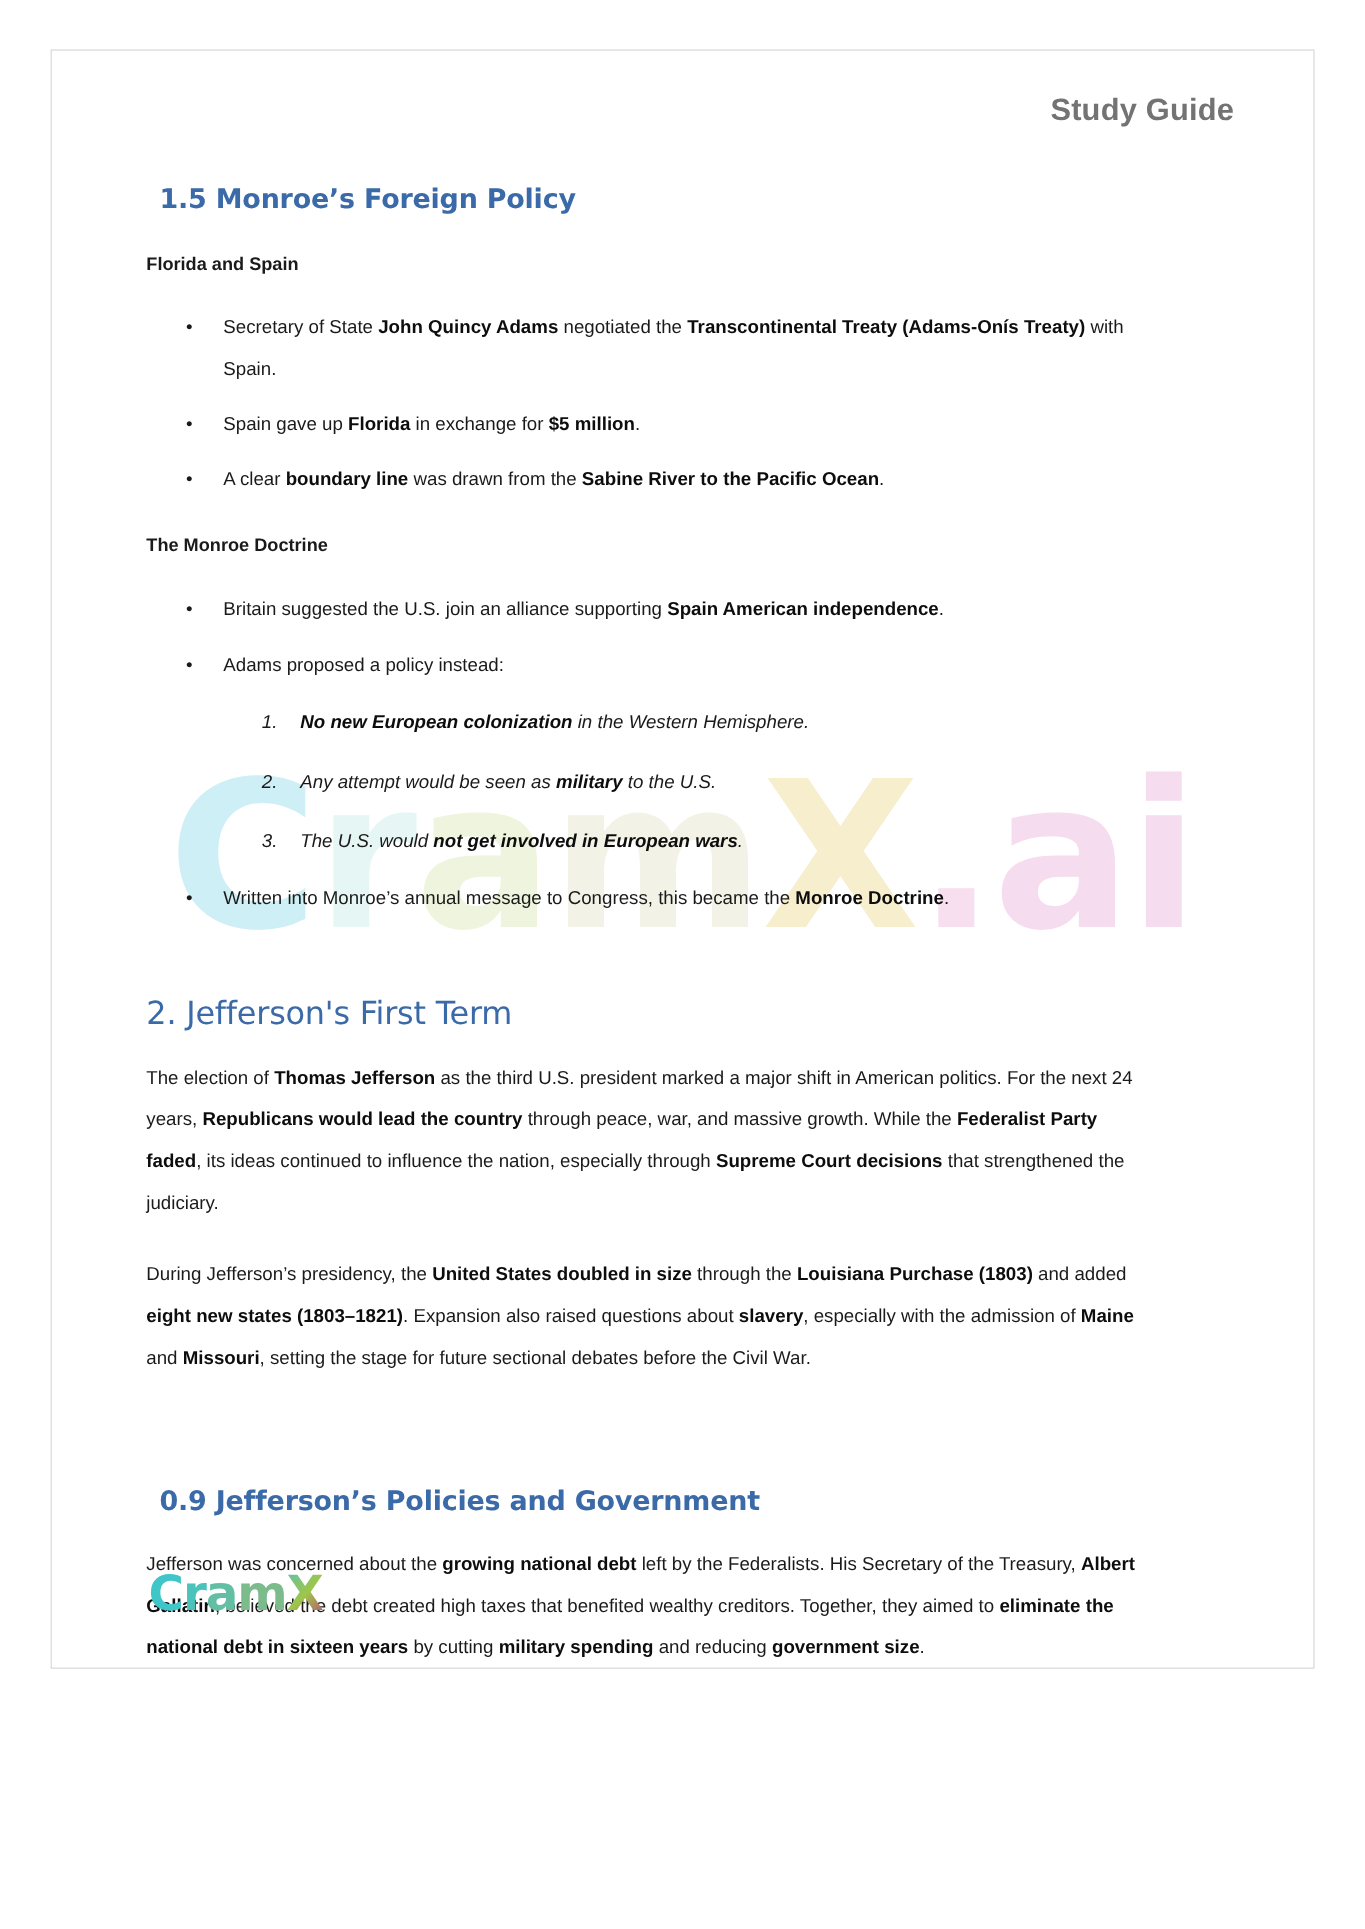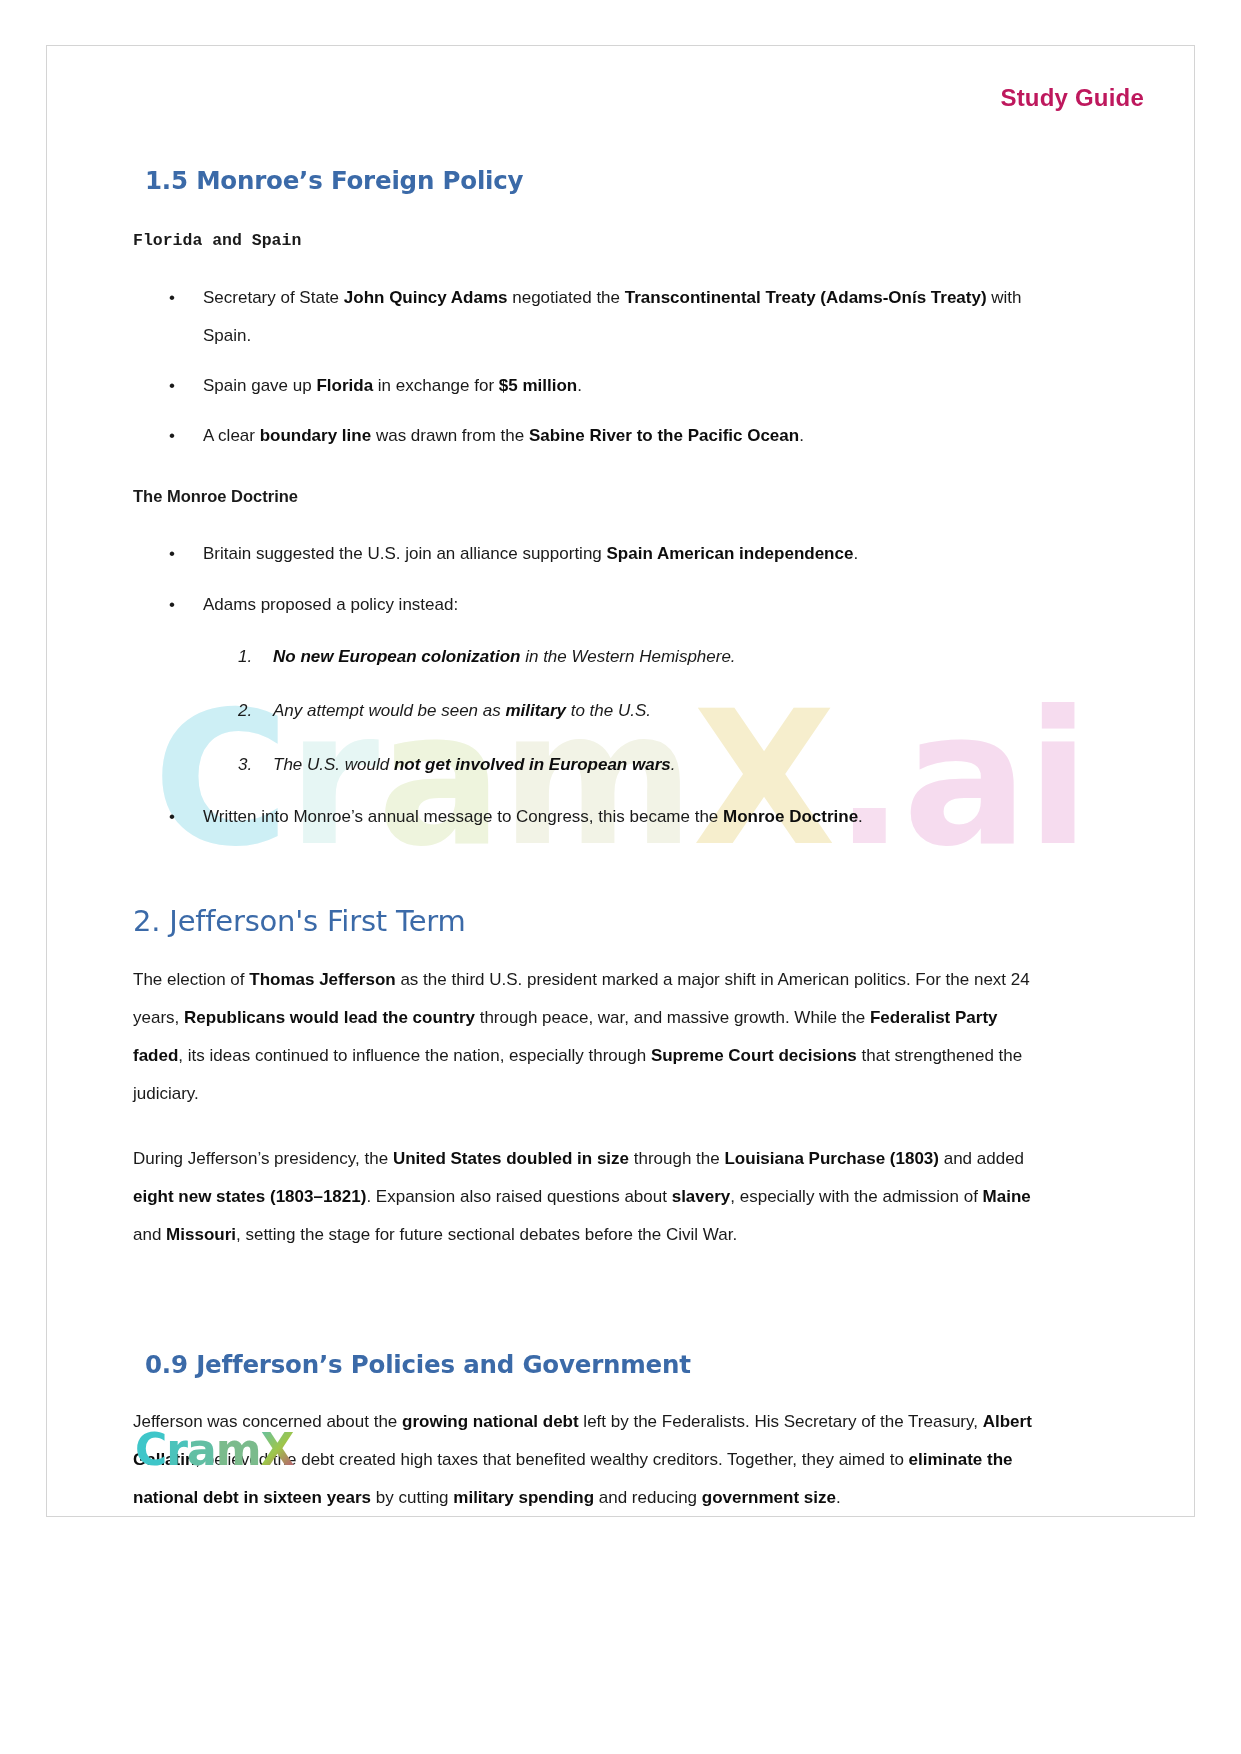--- a/index.html
+++ b/index.html
@@ -44,24 +44,24 @@
   .wm-m  { color: #f2f3e6; }
   .wm-x  { color: #f6eecd; }
   .wm-dot{ color: #f7dff0; }
   .wm-ai { color: #f6dcef; }
 
   .content { position: relative; z-index: 2; }
 
   
   .doc-title {
     position: absolute;
-    right: 50px; top: 38px;
-    font-size: 24px;
-    font-weight: 700;
-    color: #be185d;
+    right: 72px; top: 38px;
+    font-size: 28px;
+    font-weight: 700;
+    color: #737373;
     letter-spacing: 0.2px;
   }
 
   
   h2.sec {
     margin: 12px;
     font-family: "DejaVu Sans", sans-serif;
     font-size: 24.5px;
     font-weight: 700;
     color: #3b6aa8;
@@ -158,21 +158,21 @@
   </div>
 
   <div class="content">
 
     <div class="doc-title">Study Guide</div>
 
     <div style="position:absolute; left:86px; top:108px; width:900px;">
 
       <h2 class="sec">1.5 Monroe’s Foreign Policy</h2>
 
-      <h3 class="sub" style="margin-top:36px;font-family:Liberation Mono, monospace;">Florida and Spain</h3>
+      <h3 class="sub" style="margin-top:36px;">Florida and Spain</h3>
 
       <ul class="bullets" style="margin-top:29px;">
         <li style="margin-bottom:12px;">
           <span>Secretary of State </span><b>John Quincy Adams</b><span> negotiated the </span><b>Transcontinental Treaty (Adams-Onís Treaty)</b><span> with Spain.</span>
         </li>
         <li style="margin-bottom:12px;">
           <span>Spain gave up </span><b>Florida</b><span> in exchange for </span><b>$5 million</b><span>.</span>
         </li>
         <li style="margin-bottom:0;">
           <span>A clear </span><b>boundary line</b><span> was drawn from the </span><b>Sabine River to the Pacific Ocean</b><span>.</span>

